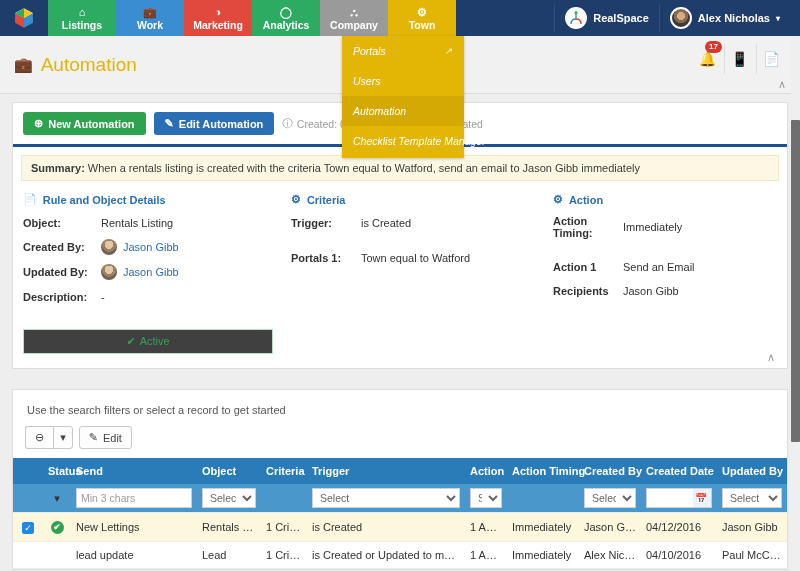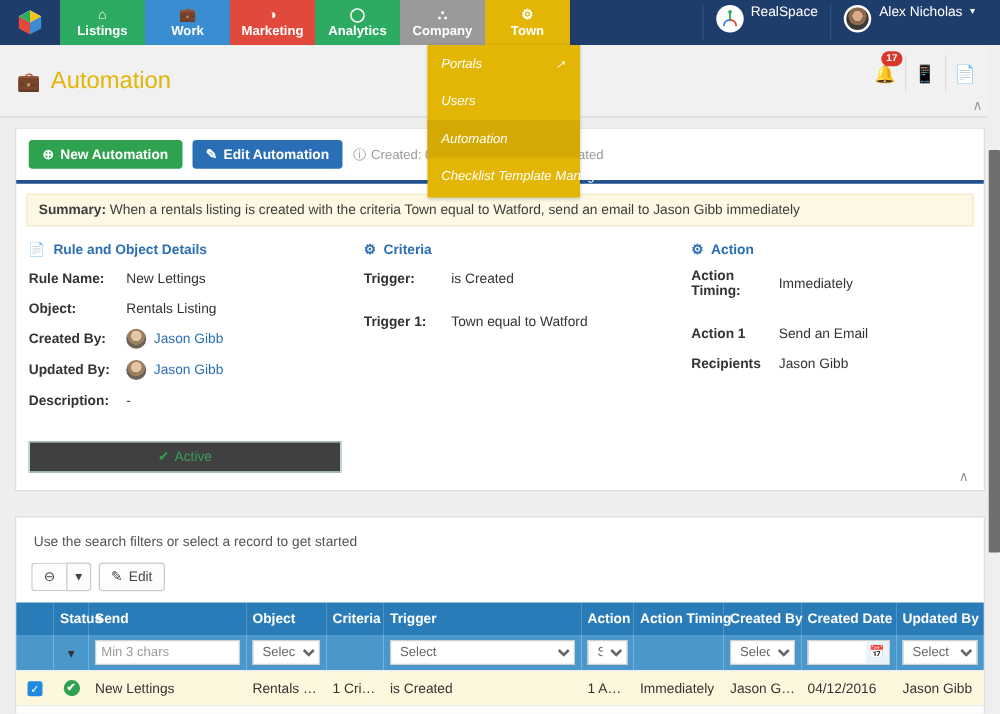--- a/index.html
+++ b/index.html
@@ -33,22 +33,22 @@
   .nav-item .nav-lbl { line-height: 12px; }
   .nav-green   { background: #2eab63; }
   .nav-blue    { background: #3a8dd1; }
   .nav-red     { background: #e0493c; }
   .nav-green2  { background: #2eab63; }
   .nav-gray    { background: #9a9a9a; }
   .nav-yellow  { background: #e3b505; }
   .nav-spacer { flex: 1; background: #1f3d6b; }
   .nav-right { display: flex; align-items: center; gap: 0; padding-right: 10px; }
   .nav-acct {
-    display: flex; align-items: flex-start; gap: 6px; color: #fff;
-    font-size: 11px; font-weight: normal; padding: 0 10px; height: 28px;
+    display: flex; align-items: center; gap: 6px; color: #fff;
+    font-size: 11px; font-weight: bold; padding: 0 10px; height: 28px;
     cursor: pointer;
   }
   .nav-acct.divided { border-left: 1px solid #2c5085; }
   .avatar-ring {
     width: 22px; height: 22px; border-radius: 50%;
     background: #fff; display: flex; align-items: center; justify-content: center;
     overflow: hidden; flex: none;
   }
   .avatar-photo {
     width: 22px; height: 22px; border-radius: 50%;
@@ -367,24 +367,20 @@
       </div>
 
       <div class="detail-grid">
 
         <div class="dcol c1">
           <div class="sect-title">
             <span class="sect-ico">📄</span>
             <span>Rule and Object Details</span>
           </div>
           <div class="frow">
-            <span class="flabel">Rule Name:</span>
-            <span class="fvalue">New Lettings</span>
-          </div>
-          <div class="frow">
             <span class="flabel">Object:</span>
             <span class="fvalue">Rentals Listing</span>
           </div>
           <div class="frow">
             <span class="flabel">Created By:</span>
             <span class="userchip">
               <span class="mini-avatar"></span>
               <span class="link">Jason Gibb</span>
             </span>
           </div>
@@ -404,21 +400,21 @@
         <div class="dcol c2">
           <div class="sect-title">
             <span class="sect-ico">⚙</span>
             <span>Criteria</span>
           </div>
           <div class="frow">
             <span class="flabel">Trigger:</span>
             <span class="fvalue">is Created</span>
           </div>
           <div class="frow" style="margin-top:20px">
-            <span class="flabel">Trigger 1:</span>
+            <span class="flabel">Portals 1:</span>
             <span class="fvalue">Town equal to Watford</span>
           </div>
         </div>
 
         <div class="dcol c3">
           <div class="sect-title">
             <span class="sect-ico">⚙</span>
             <span>Action</span>
           </div>
           <div class="frow">

